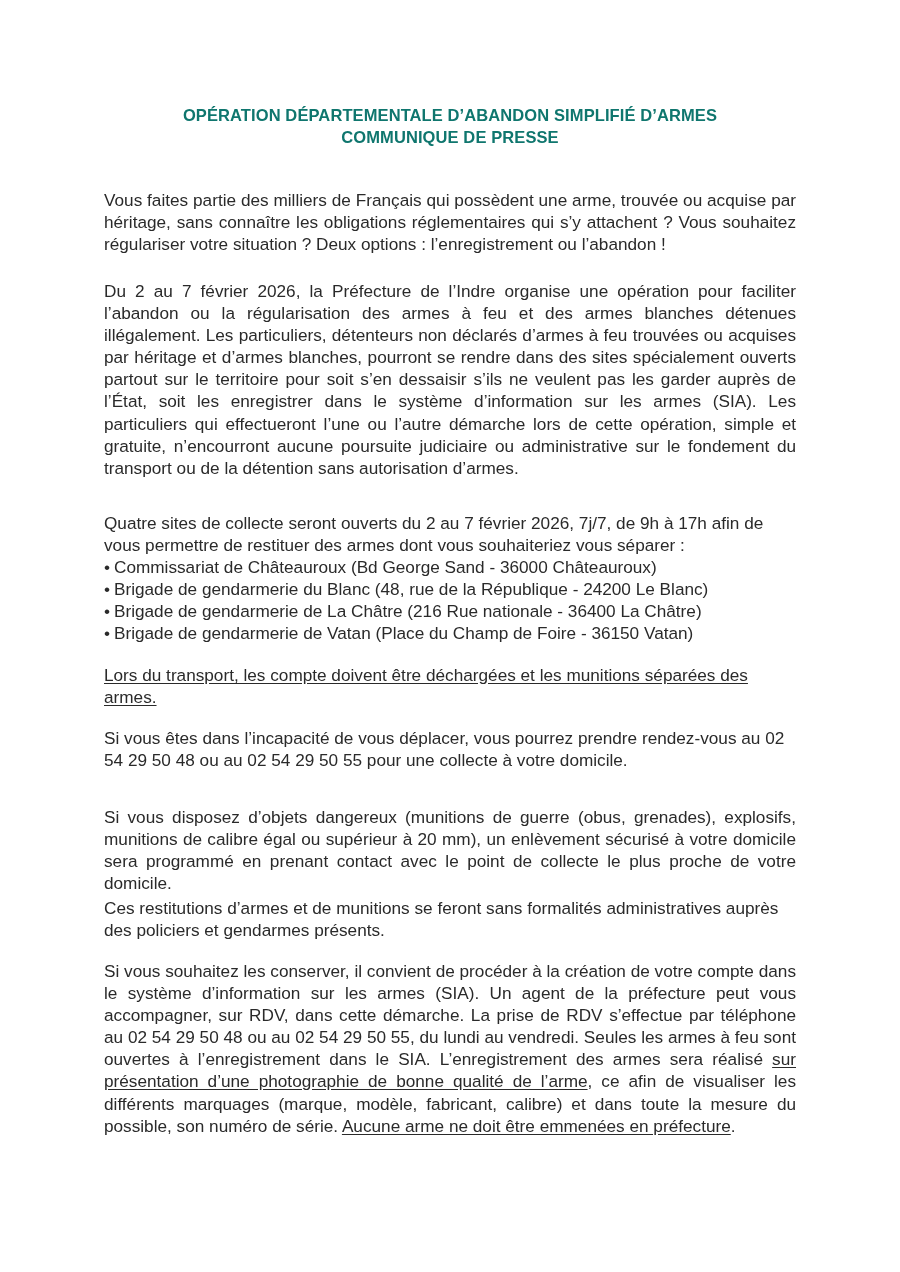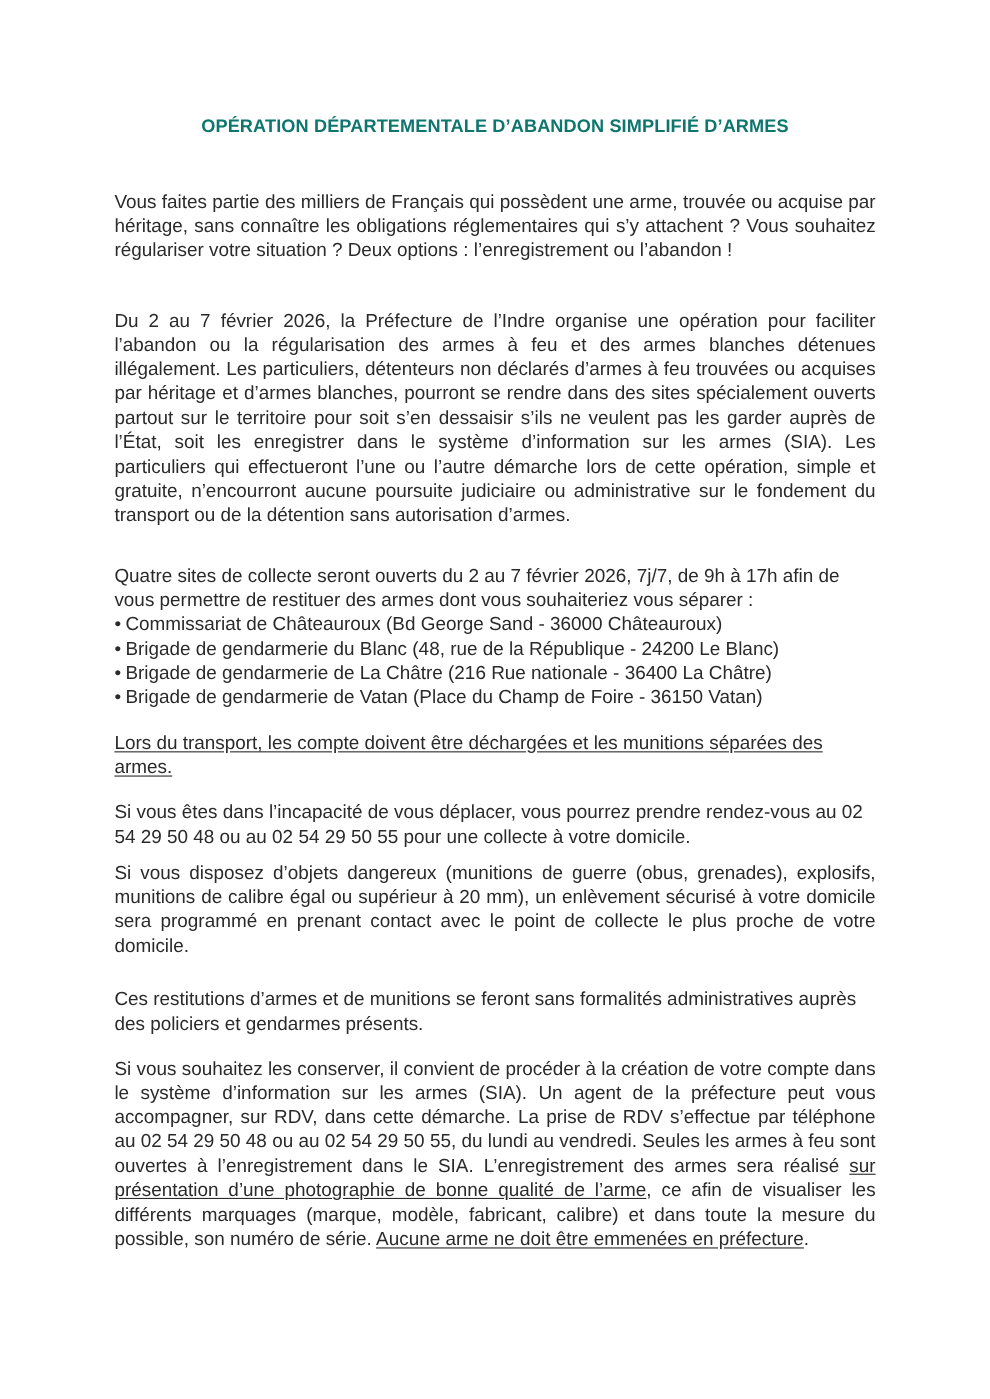--- a/index.html
+++ b/index.html
@@ -30,40 +30,41 @@
       margin: 0;
     }
     .title-line { display: block; }
     .p {
       font-size: 17.2px;
       line-height: 22.1px;
       margin: 0;
       text-align: justify;
       color: #2a2a2a;
     }
-    .p1 { position: absolute; top: 68px; left: 0; width: 692px; }
+    .p1 { position: absolute; top: 85px; left: 0; width: 692px; }
     .p2 { position: absolute; top: 176px; left: 0; width: 692px; }
     .p3 { position: absolute; top: 408px; left: 0; width: 692px; text-align: left; }
     .sites { list-style: none; margin: 0; padding: 0; }
     .sites li { font-size: 17.2px; line-height: 22.1px; }
     .sites li .bullet { display: inline-block; width: 10px; }
     .p4 { position: absolute; top: 560px; left: 0; width: 692px; text-align: left; }
     .u { text-decoration: underline; text-underline-offset: 2px; }
     .p5 { position: absolute; top: 623px; left: 0; width: 692px; text-align: left; }
     .p6 { position: absolute: top: 0; }
-    .p6 { position: absolute; top: 678px; left: 0; width: 692px; }
+    .p6 { position: absolute; top: 702px; left: 0; width: 692px; }
     .p7 { position: absolute; top: 793px; left: 0; width: 692px; text-align: left; }
     .p8 { position: absolute; top: 856px; left: 0; width: 692px; }
   </style>
 </head>
 <body>
 
 <div class="page">
   <h1 class="title">
     <span class="title-line">OPÉRATION DÉPARTEMENTALE D’ABANDON SIMPLIFIÉ D’ARMES</span>
+    <span class="title-line">COMMUNIQUE DE PRESSE</span>
   </h1>
 
   <p class="p p1">Vous faites partie des milliers de Français qui possèdent une arme, trouvée ou acquise par héritage, sans connaître les obligations réglementaires qui s’y attachent ? Vous souhaitez régulariser votre situation ? Deux options : l’enregistrement ou l’abandon !</p>
 
   <p class="p p2">Du 2 au 7 février 2026, la Préfecture de l’Indre organise une opération pour faciliter l’abandon ou la régularisation des armes à feu et des armes blanches détenues illégalement. Les particuliers, détenteurs non déclarés d’armes à feu trouvées ou acquises par héritage et d’armes blanches, pourront se rendre dans des sites spécialement ouverts partout sur le territoire pour soit s’en dessaisir s’ils ne veulent pas les garder auprès de l’État, soit les enregistrer dans le système d’information sur les armes (SIA). Les particuliers qui effectueront l’une ou l’autre démarche lors de cette opération, simple et gratuite, n’encourront aucune poursuite judiciaire ou administrative sur le fondement du transport ou de la détention sans autorisation d’armes.</p>
 
   <div class="p p3">
     <div>Quatre sites de collecte seront ouverts du 2 au 7 février 2026, 7j/7, de 9h à 17h afin de vous permettre de restituer des armes dont vous souhaiteriez vous séparer :</div>
     <ul class="sites">
       <li><span class="bullet">•</span><span>Commissariat de Châteauroux (Bd George Sand - 36000 Châteauroux)</span></li>

